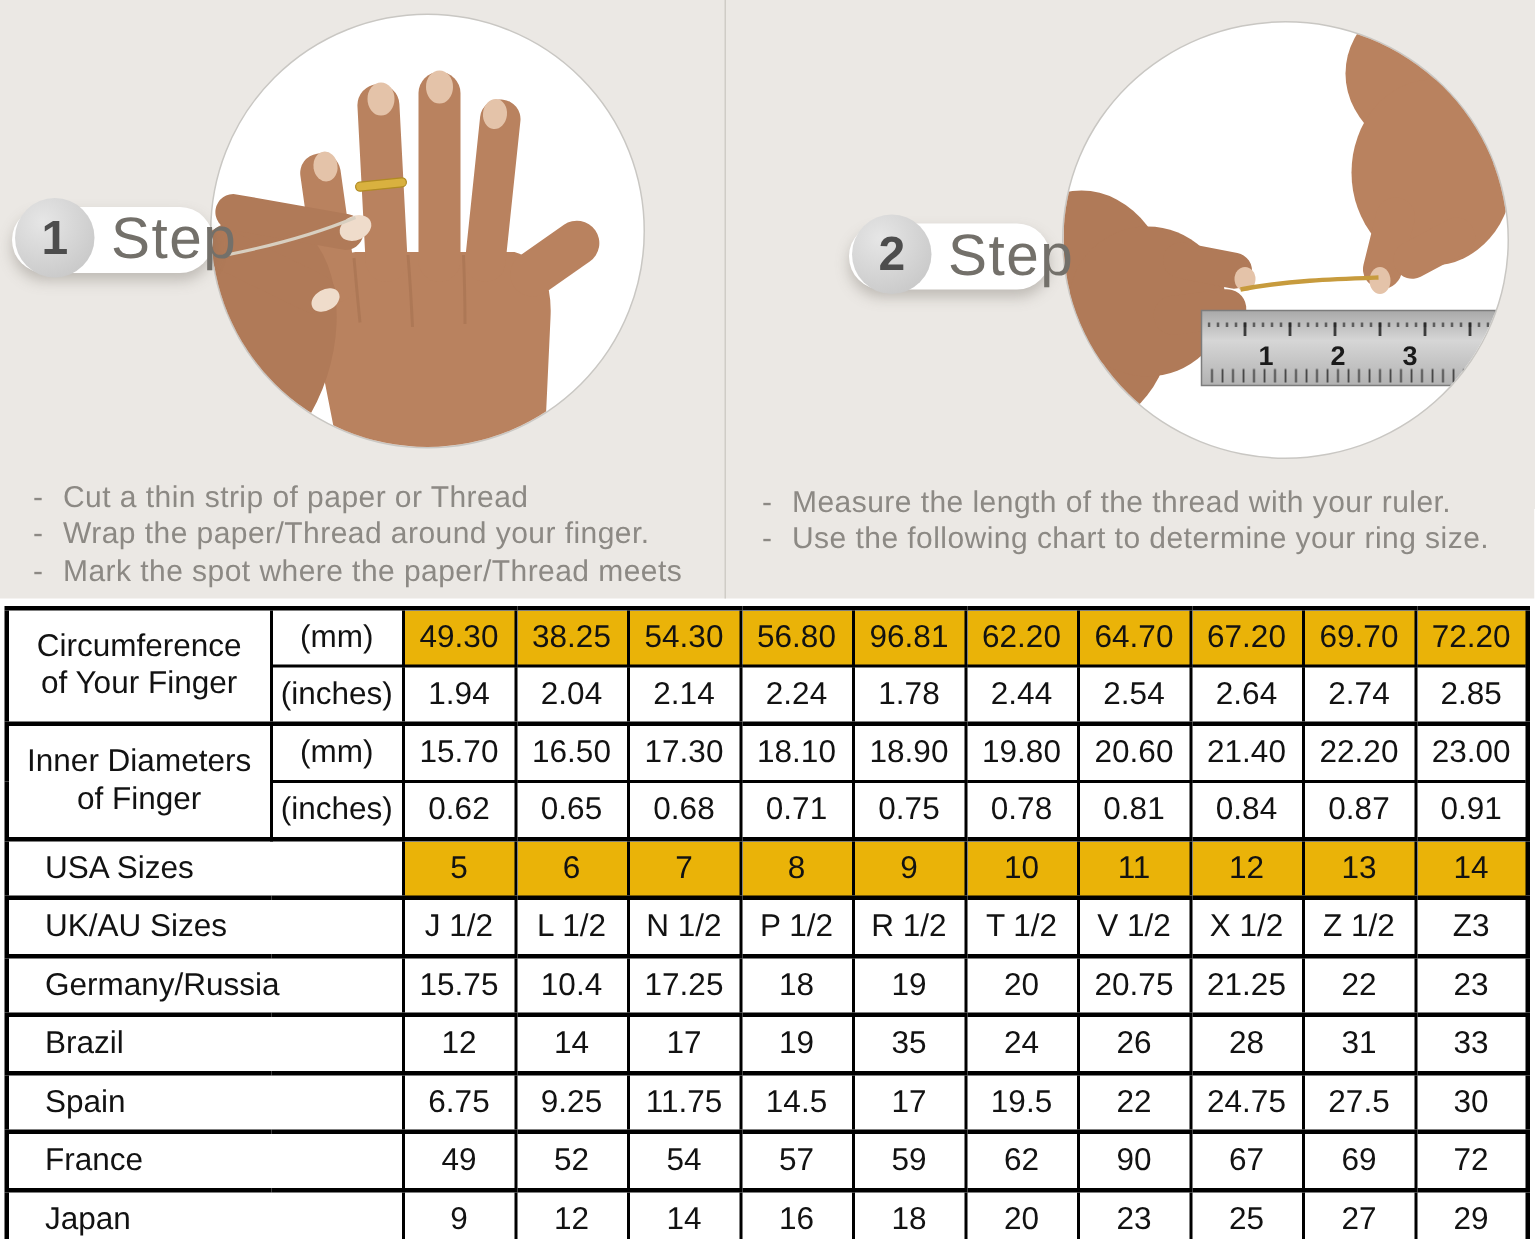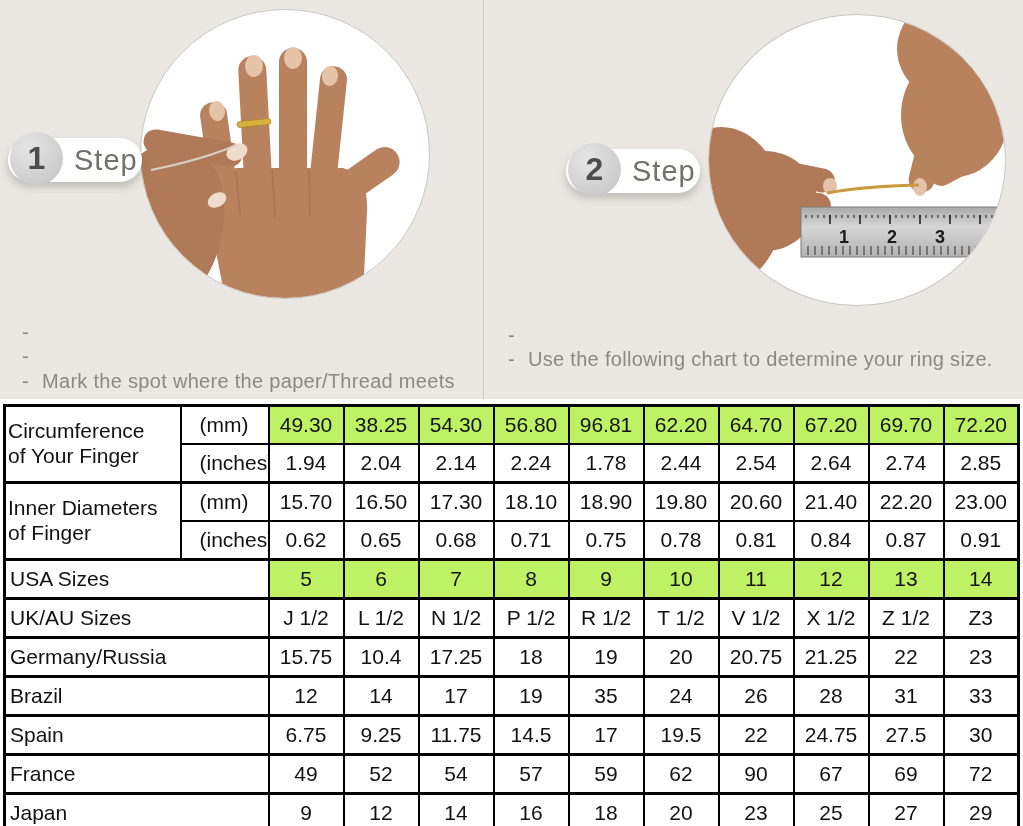--- a/index.html
+++ b/index.html
@@ -37,21 +37,21 @@
   }
   .badge .num-circle {
     position:absolute; left:2px; top:0; width:53px; height:53px;
     border-radius:50%;
     background:radial-gradient(circle at 35% 30%, #e6e6e6, #c2c2c2);
     display:flex; align-items:center; justify-content:center;
     font-size:32px; font-weight:bold; color:#4d4d4d;
   }
   .badge .step-label {
     position:absolute; left:66px; top:6px; height:44px; line-height:44px;
-    font-size:29px; color:#73706a; letter-spacing:1px;
+    font-size:39px; color:#73706a; letter-spacing:1px;
   }
 
   
   .instructions {
     position:absolute; list-style:none; margin:0; padding:0;
   }
   .instr-left  { left:22px;  top:322px; width:455px; }
   .instr-right { left:508px; top:325px; width:510px; }
   .instructions li {
     display:flex; font-size:20px; color:#8c8984;
@@ -65,24 +65,24 @@
     border-collapse:collapse; table-layout:fixed;
     width:1017px; margin:5px 0 0 3px;
     border:3px solid #000;
   }
   td {
     border:2px solid #000; height:36px;
     text-align:center; font-size:21px; color:#121212;
     padding:0 2px; white-space:nowrap; overflow:hidden;
   }
   tr.gsep td { border-top-width:3px; }
-  td.grp-lbl { font-size:21px; line-height:1.18; text-align:left; }
-  td.unit    { text-align:left; padding-left:18px; }
-  td.row-lbl { text-align:left; padding-left:4px; }
-  td.sh      { background:#bef264; }
+  td.grp-lbl { font-size:21px; line-height:1.18; text-align:center; }
+  td.unit    { text-align:center; padding-left:2px; }
+  td.row-lbl { text-align:left; padding-left:24px; }
+  td.sh      { background:#eab308; }
 </style>
 </head>
 <body>
 
 <div class="top">
   <div class="divider"></div>
 
   <div class="photo-circle circle-1">
     <svg viewBox="0 0 288 288">
 
@@ -185,33 +185,36 @@
     <div class="pill"></div>
     <div class="num-circle">
       <span>2</span>
     </div>
     <div class="step-label">Step</div>
   </div>
 
   <ul class="instructions instr-left">
     <li>
         <span class="dash">-</span>
-      </li>
-    <li>
-        <span class="dash">-</span>
+        <span>Cut a thin strip of paper or Thread</span>
+      </li>
+    <li>
+        <span class="dash">-</span>
+        <span>Wrap the paper/Thread around your finger.</span>
       </li>
     <li>
         <span class="dash">-</span>
         <span>Mark the spot where the paper/Thread meets</span>
       </li>
   </ul>
 
   <ul class="instructions instr-right">
     <li>
         <span class="dash">-</span>
+        <span>Measure the length of the thread with your ruler.</span>
       </li>
     <li>
         <span class="dash">-</span>
         <span>Use the following chart to determine your ring size.</span>
       </li>
   </ul>
 </div>
 
 <div class="chart-wrap">
 <table>

